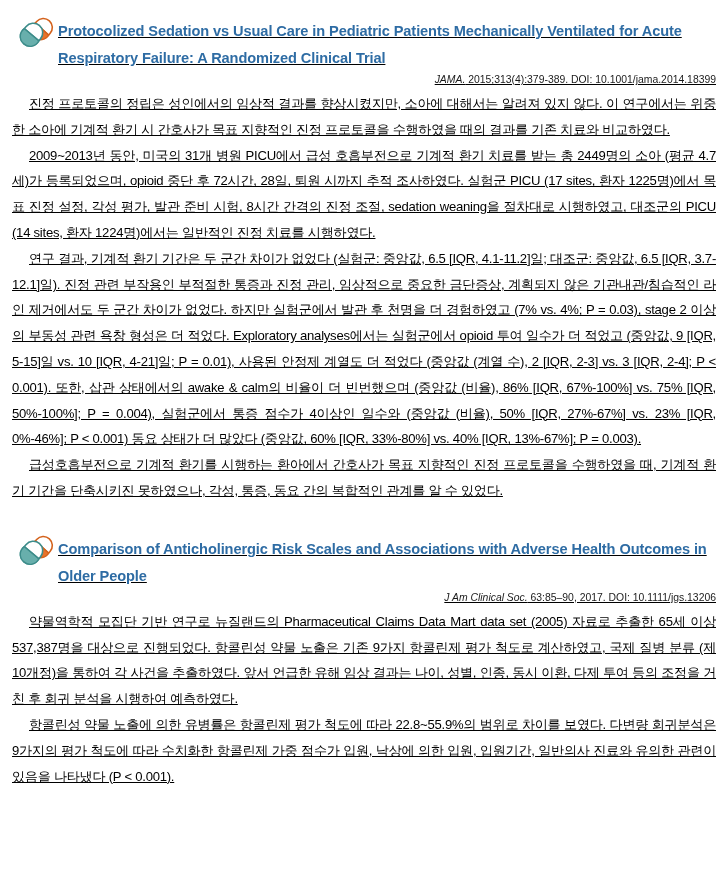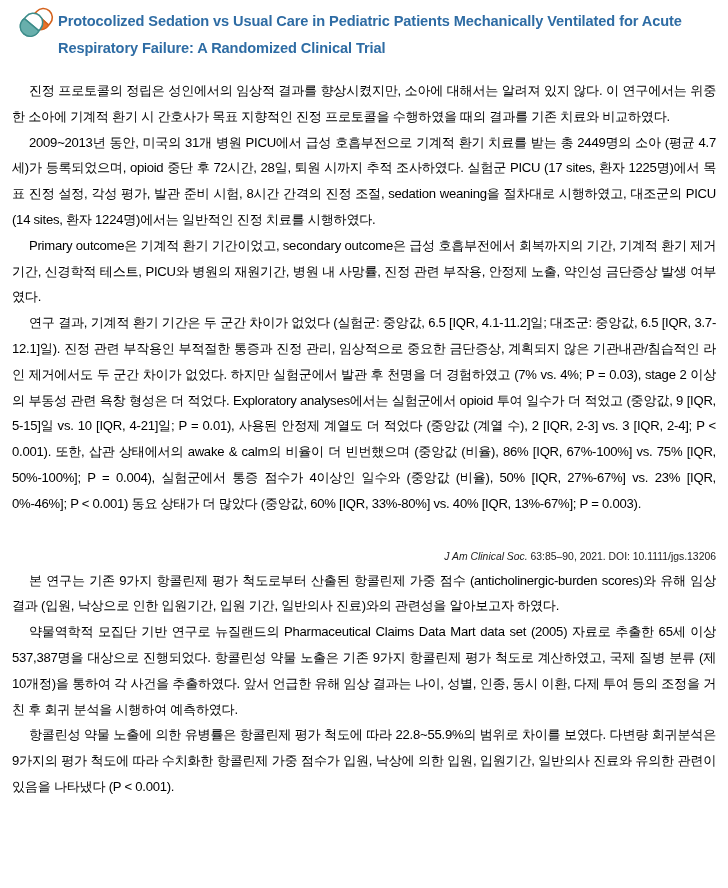--- a/index.html
+++ b/index.html
@@ -13,21 +13,22 @@
     font-family: "Liberation Sans", "DejaVu Sans", sans-serif;
     color: #000000;
     overflow: hidden;
   }
 
   .page {
     position: relative;
     width: 728px;
     height: 888px;
     box-sizing: border-box;
-    padding: 0 10px;
+    padding: 10px 10px;
+    text-decoration: underline;
   }
 
   
   .article {
     position: relative;
   }
   .article-1 { padding-top: 8px; }
   .article-2 { padding-top: 18px; }
 
   .title-row {
@@ -78,21 +79,21 @@
     text-align: justify;
     text-justify: inter-character;
     text-indent: 17px;
     font-size: 13.1px;
     line-height: 25.8px;
     letter-spacing: -0.25px;
     word-spacing: 0px;
     color: #000000;
   }
   .article-1 .body-text p { margin-top: 0px; }
-  .article-1 .body-text { margin-top: 16px; }
+  .article-1 .body-text { margin-top: 4px; }
   .article-2 .body-text { margin-top: 4px; }
 
   .spacer-between { height: 14px; }
 </style>
 </head>
 <body>
 
 <div class="page">
 
   <div class="article article-1">
@@ -112,37 +113,56 @@
             <rect x="6" y="7" width="19" height="24" rx="9.5" ry="9.5" fill="#ffffff" stroke="#3D8C8A" stroke-width="1.6"></rect>
             <path d="M6 19 a9.5 9.5 0 0 0 9.5 12 h0 a9.5 9.5 0 0 0 9.5 -12 z" fill="#68AFAC" stroke="#3D8C8A" stroke-width="1.4"></path>
             <line x1="6" y1="19" x2="25" y2="19" stroke="#3D8C8A" stroke-width="1.3"></line>
           </g>
         </svg>
       </span>
 
       <h1 class="article-title">Protocolized Sedation vs Usual Care in Pediatric Patients Mechanically Ventilated for Acute Respiratory Failure: A Randomized Clinical Trial</h1>
     </div>
 
+    <div class="citation"><span class="journal">JAMA.</span><span> 2015;313(4):379-389. DOI: 10.1001/jama.2014.18399</span></div>
 
     <div class="body-text">
       <p>진정 프로토콜의 정립은 성인에서의 임상적 결과를 향상시켰지만, 소아에 대해서는 알려져 있지 않다. 이 연구에서는 위중한 소아에 기계적 환기 시 간호사가 목표 지향적인 진정 프로토콜을 수행하였을 때의 결과를 기존 치료와 비교하였다.</p>
       <p>2009~2013년 동안, 미국의 31개 병원 PICU에서 급성 호흡부전으로 기계적 환기 치료를 받는 총 2449명의 소아 (평균 4.7세)가 등록되었으며, opioid 중단 후 72시간, 28일, 퇴원 시까지 추적 조사하였다. 실험군 PICU (17 sites, 환자 1225명)에서 목표 진정 설정, 각성 평가, 발관 준비 시험, 8시간 간격의 진정 조절, sedation weaning을 절차대로 시행하였고, 대조군의 PICU (14 sites, 환자 1224명)에서는 일반적인 진정 치료를 시행하였다.</p>
-      <p>Primary outcome은 기계적 환기 기간이었고, secondary outcome은 급성 호흡부전에서 회복까지의 기간, 기계적 환기 제거 기간, 신경학적 테스트, PICU와 병원의 재원기간, 병원 내 사망률, 진정 관련 부작용, 안정제 노출, 약인성 금단증상 발생 여부였다.</p>
       <p>연구 결과, 기계적 환기 기간은 두 군간 차이가 없었다 (실험군: 중앙값, 6.5 [IQR, 4.1-11.2]일; 대조군: 중앙값, 6.5 [IQR, 3.7-12.1]일). 진정 관련 부작용인 부적절한 통증과 진정 관리, 임상적으로 중요한 금단증상, 계획되지 않은 기관내관/침습적인 라인 제거에서도 두 군간 차이가 없었다. 하지만 실험군에서 발관 후 천명을 더 경험하였고 (7% vs. 4%; P = 0.03), stage 2 이상의 부동성 관련 욕창 형성은 더 적었다. Exploratory analyses에서는 실험군에서 opioid 투여 일수가 더 적었고 (중앙값, 9 [IQR, 5-15]일 vs. 10 [IQR, 4-21]일; P = 0.01), 사용된 안정제 계열도 더 적었다 (중앙값 (계열 수), 2 [IQR, 2-3] vs. 3 [IQR, 2-4]; P &lt; 0.001). 또한, 삽관 상태에서의 awake &amp; calm의 비율이 더 빈번했으며 (중앙값 (비율), 86% [IQR, 67%-100%] vs. 75% [IQR, 50%-100%]; P = 0.004), 실험군에서 통증 점수가 4이상인 일수와 (중앙값 (비율), 50% [IQR, 27%-67%] vs. 23% [IQR, 0%-46%]; P &lt; 0.001) 동요 상태가 더 많았다 (중앙값, 60% [IQR, 33%-80%] vs. 40% [IQR, 13%-67%]; P = 0.003).</p>
+      <p>급성호흡부전으로 기계적 환기를 시행하는 환아에서 간호사가 목표 지향적인 진정 프로토콜을 수행하였을 때, 기계적 환기 기간을 단축시키진 못하였으나, 각성, 통증, 동요 간의 복합적인 관계를 알 수 있었다.</p>
     </div>
   </div>
 
   <div class="spacer-between"></div>
 
   <div class="article article-2">
 
+    <div class="title-row">
 
-    <div class="citation"><span class="journal">J Am Clinical Soc.</span><span> 63:85–90, 2021. DOI: 10.1111/jgs.13206</span></div>
+      <span class="pill-icon">
+        <svg viewBox="0 0 42 36" width="42" height="36" aria-hidden="true">
+          <g transform="rotate(42 26 13)">
+            <rect x="17" y="2" width="18" height="22" rx="9" ry="9" fill="#ffffff" stroke="#D4621C" stroke-width="1.6"></rect>
+            <path d="M17 13 a9 9 0 0 0 9 11 h0 a9 9 0 0 0 9 -11 z" fill="#E8732A" stroke="#D4621C" stroke-width="1.4"></path>
+            <line x1="17" y1="13" x2="35" y2="13" stroke="#D4621C" stroke-width="1.3"></line>
+          </g>
+          <g transform="rotate(40 16 19)">
+            <rect x="6" y="7" width="19" height="24" rx="9.5" ry="9.5" fill="#ffffff" stroke="#3D8C8A" stroke-width="1.6"></rect>
+            <path d="M6 19 a9.5 9.5 0 0 0 9.5 12 h0 a9.5 9.5 0 0 0 9.5 -12 z" fill="#68AFAC" stroke="#3D8C8A" stroke-width="1.4"></path>
+            <line x1="6" y1="19" x2="25" y2="19" stroke="#3D8C8A" stroke-width="1.3"></line>
+          </g>
+        </svg>
+      </span>
+
+      <h1 class="article-title">Comparison of Anticholinergic Risk Scales and Associations with Adverse Health Outcomes in Older People</h1>
+    </div>
+
+    <div class="citation"><span class="journal">J Am Clinical Soc.</span><span> 63:85–90, 2017. DOI: 10.1111/jgs.13206</span></div>
 
     <div class="body-text">
-      <p>본 연구는 기존 9가지 항콜린제 평가 척도로부터 산출된 항콜린제 가중 점수 (anticholinergic-burden scores)와 유해 임상 결과 (입원, 낙상으로 인한 입원기간, 입원 기간, 일반의사 진료)와의 관련성을 알아보고자 하였다.</p>
       <p>약물역학적 모집단 기반 연구로 뉴질랜드의 Pharmaceutical Claims Data Mart data set (2005) 자료로 추출한 65세 이상 537,387명을 대상으로 진행되었다. 항콜린성 약물 노출은 기존 9가지 항콜린제 평가 척도로 계산하였고, 국제 질병 분류 (제 10개정)을 통하여 각 사건을 추출하였다. 앞서 언급한 유해 임상 결과는 나이, 성별, 인종, 동시 이환, 다제 투여 등의 조정을 거친 후 회귀 분석을 시행하여 예측하였다.</p>
       <p>항콜린성 약물 노출에 의한 유병률은 항콜린제 평가 척도에 따라 22.8~55.9%의 범위로 차이를 보였다. 다변량 회귀분석은 9가지의 평가 척도에 따라 수치화한 항콜린제 가중 점수가 입원, 낙상에 의한 입원, 입원기간, 일반의사 진료와 유의한 관련이 있음을 나타냈다 (P &lt; 0.001).</p>
 
     </div>
   </div>
 
 </div>
 
 </body></html>

